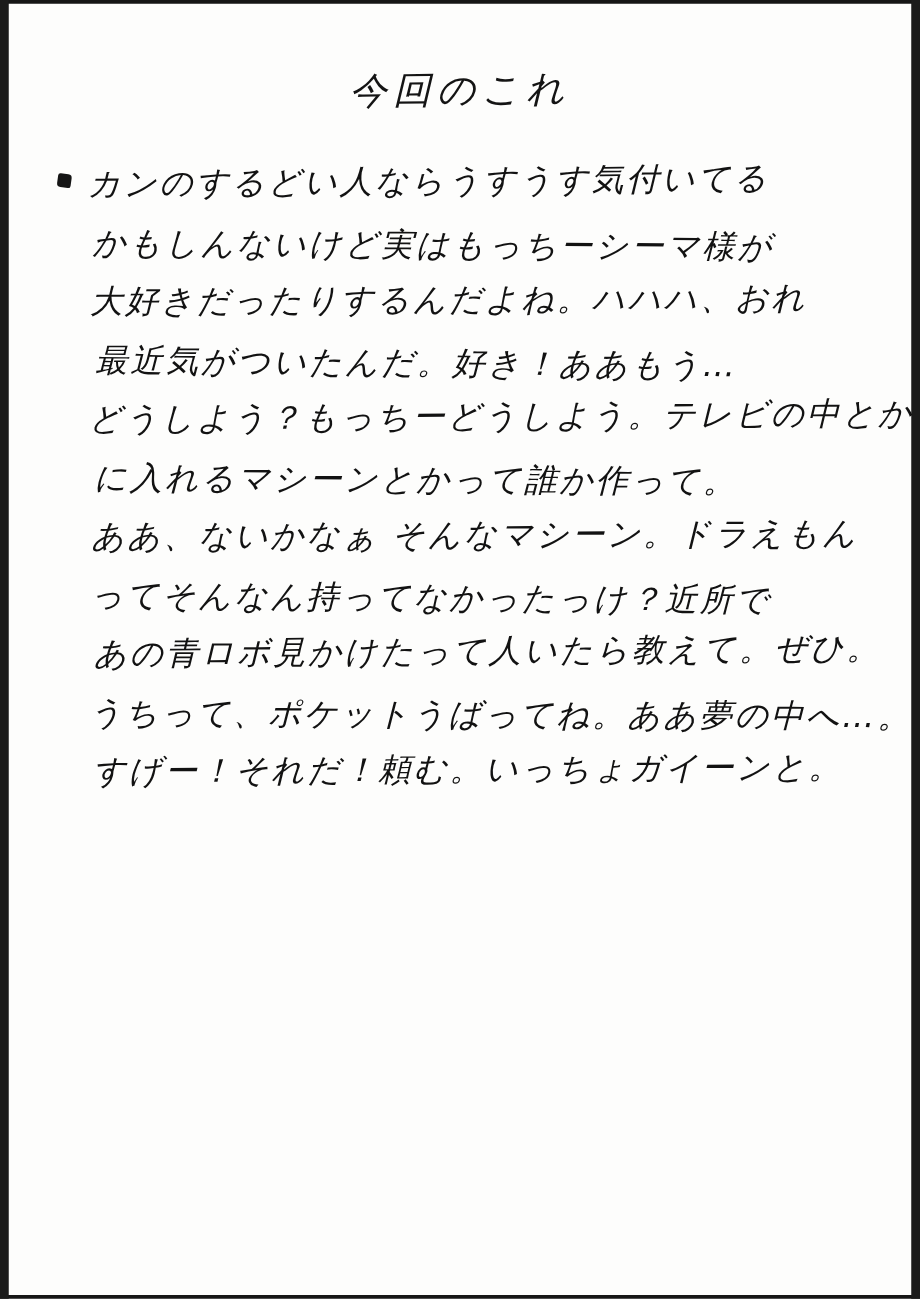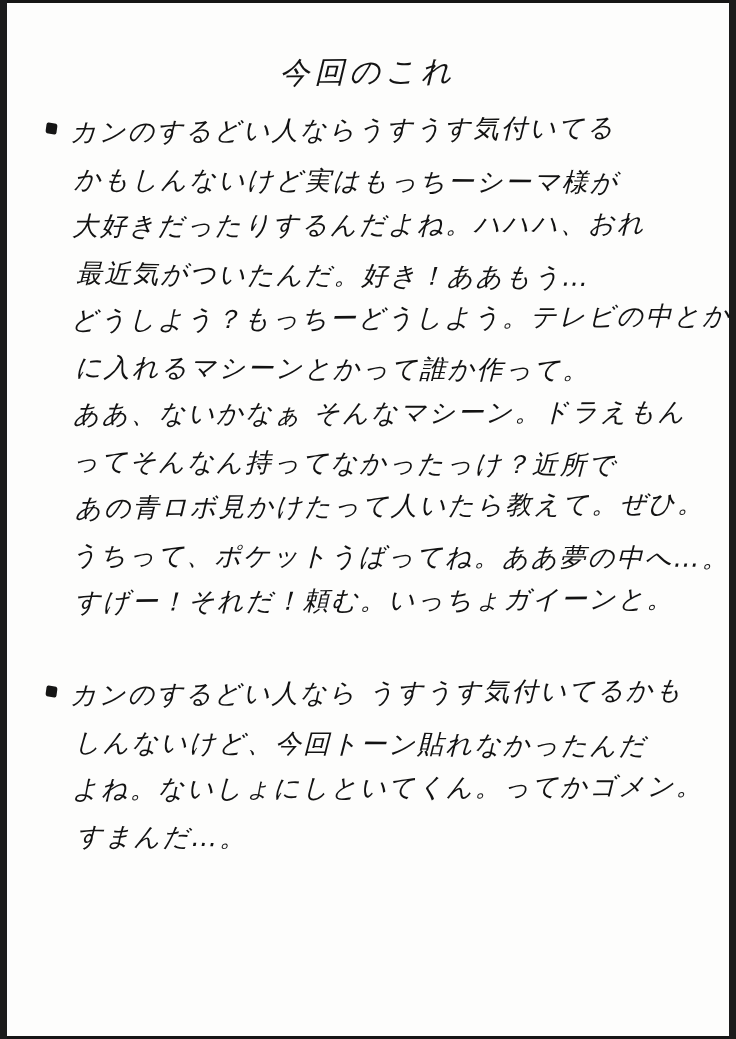--- a/index.html
+++ b/index.html
@@ -60,21 +60,21 @@
     margin-top: 52px;
     font-family: "DejaVu Sans", sans-serif;
     font-size: 30px;
     letter-spacing: 5px;
     font-weight: 500;
     color: #141414;
     transform: rotate(-0.6deg);
   }
 
   .paragraph {
-    margin-top: 16px;
+    margin-top: 32px;
     position: relative;
     padding-left: 30px;
   }
   .paragraph + .paragraph {
     margin-top: 46px;
   }
 
   .bullet {
     position: absolute;
     left: 6px;
@@ -130,22 +130,15 @@
       <div class="line">最近気がついたんだ。好き！ああもう…</div>
       <div class="line">どうしよう？もっちーどうしよう。テレビの中とか</div>
       <div class="line">に入れるマシーンとかって誰か作って。</div>
       <div class="line">ああ、ないかなぁ そんなマシーン。ドラえもん</div>
       <div class="line">ってそんなん持ってなかったっけ？近所で</div>
       <div class="line">あの青ロボ見かけたって人いたら教えて。ぜひ。</div>
       <div class="line">うちって、ポケットうばってね。ああ夢の中へ…。</div>
       <div class="line">すげー！それだ！頼む。いっちょガイーンと。</div>
     </div>
 
-    <div class="paragraph">
-      <span class="bullet"></span>
-      <div class="line">カンのするどい人なら うすうす気付いてるかも</div>
-      <div class="line">しんないけど、今回トーン貼れなかったんだ</div>
-      <div class="line">よね。ないしょにしといてくん。ってかゴメン。</div>
-      <div class="line">すまんだ…。</div>
-    </div>
 
   </div>
 </div>
 
 </body></html>

